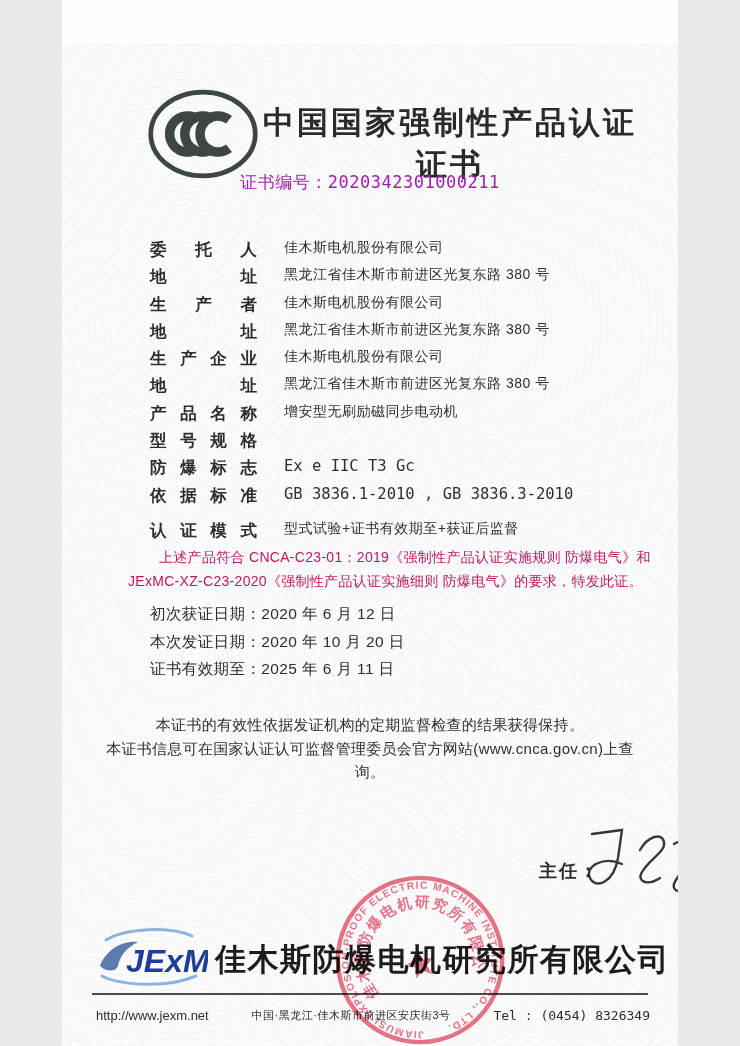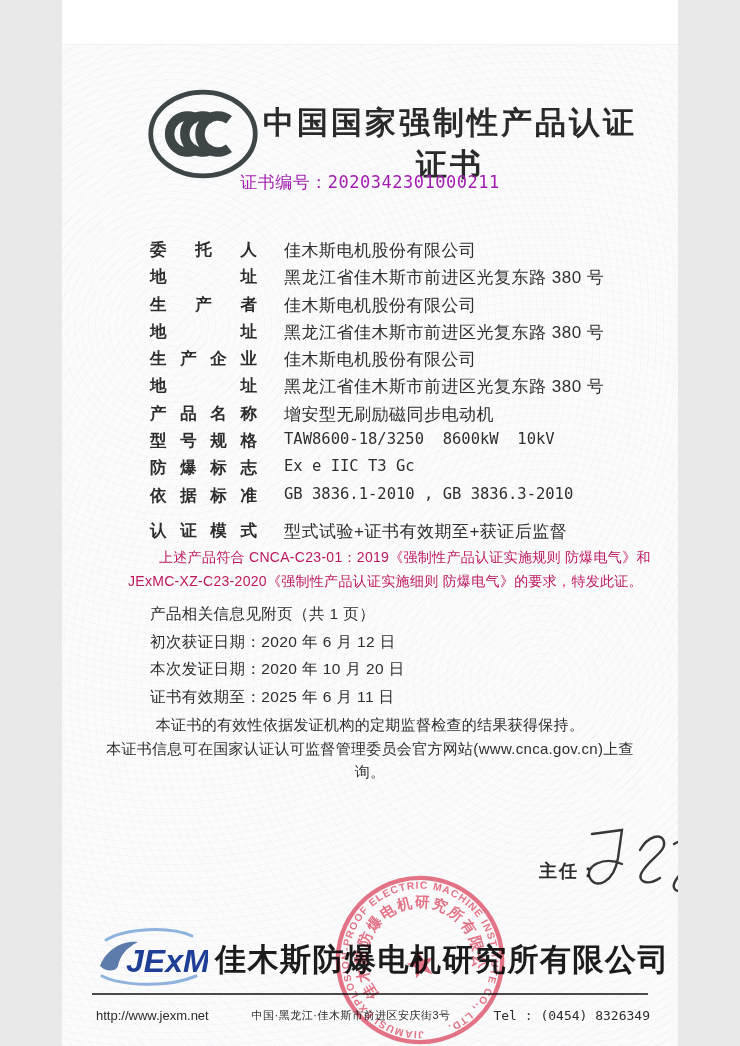--- a/index.html
+++ b/index.html
@@ -38,21 +38,21 @@
   .cert-no .mono{font-size:17px;}
 
   
   .fields{position:absolute;left:88px;top:239px;right:56px;}
   .frow{display:flex;height:27.3px;align-items:flex-start;}
   .frow.gap{margin-top:8px;}
   .flabel{
     width:107px;flex:0 0 107px;text-align:justify;text-align-last:justify;
     font-size:16.5px;font-weight:600;color:#2d2d2d;
   }
-  .fvalue{margin-left:27px;font-size:17px;color:#2f2f2f;letter-spacing:.5px;}
+  .fvalue{margin-left:27px;font-size:14px;color:#2f2f2f;letter-spacing:.5px;}
   .fvalue.mono{font-size:15.5px;letter-spacing:0;}
 
   
   .compliance{
     position:absolute;left:66px;width:614px;top:546px;
     font-size:14px;line-height:23.5px;color:#be185d;letter-spacing:.3px;
   }
   .compliance .l1{text-indent:31px;}
 
   
@@ -129,21 +129,20 @@
     <div class="frow">
       <span class="flabel">地址</span>
       <span class="fvalue">黑龙江省佳木斯市前进区光复东路 380 号</span>
     </div>
     <div class="frow">
       <span class="flabel">产品名称</span>
       <span class="fvalue">增安型无刷励磁同步电动机</span>
     </div>
     <div class="frow">
       <span class="flabel">型号规格</span>
-      <span class="fvalue mono pre">TAW8600-18/3250  8600kW  10kV</span>
     </div>
     <div class="frow">
       <span class="flabel">防爆标志</span>
       <span class="fvalue mono pre">Ex e IIC T3 Gc</span>
     </div>
     <div class="frow">
       <span class="flabel">依据标准</span>
       <span class="fvalue mono pre">GB 3836.1-2010 , GB 3836.3-2010</span>
     </div>
     <div class="frow gap">
@@ -151,21 +150,20 @@
       <span class="fvalue">型式试验+证书有效期至+获证后监督</span>
     </div>
   </div>
 
   <div class="compliance layer">
     <div class="l1">上述产品符合 CNCA-C23-01：2019《强制性产品认证实施规则 防爆电气》和</div>
     <div class="l2">JExMC-XZ-C23-2020《强制性产品认证实施细则 防爆电气》的要求，特发此证。</div>
   </div>
 
   <div class="info layer">
-    <div>产品相关信息见附页（共 1 页）</div>
     <div>初次获证日期：2020 年 6 月 12 日</div>
     <div>本次发证日期：2020 年 10 月 20 日</div>
     <div>证书有效期至：2025 年 6 月 11 日</div>
   </div>
 
   <div class="notes layer">
     <div>本证书的有效性依据发证机构的定期监督检查的结果获得保持。</div>
     <div>本证书信息可在国家认证认可监督管理委员会官方网站(www.cnca.gov.cn)上查询。</div>
   </div>
 

